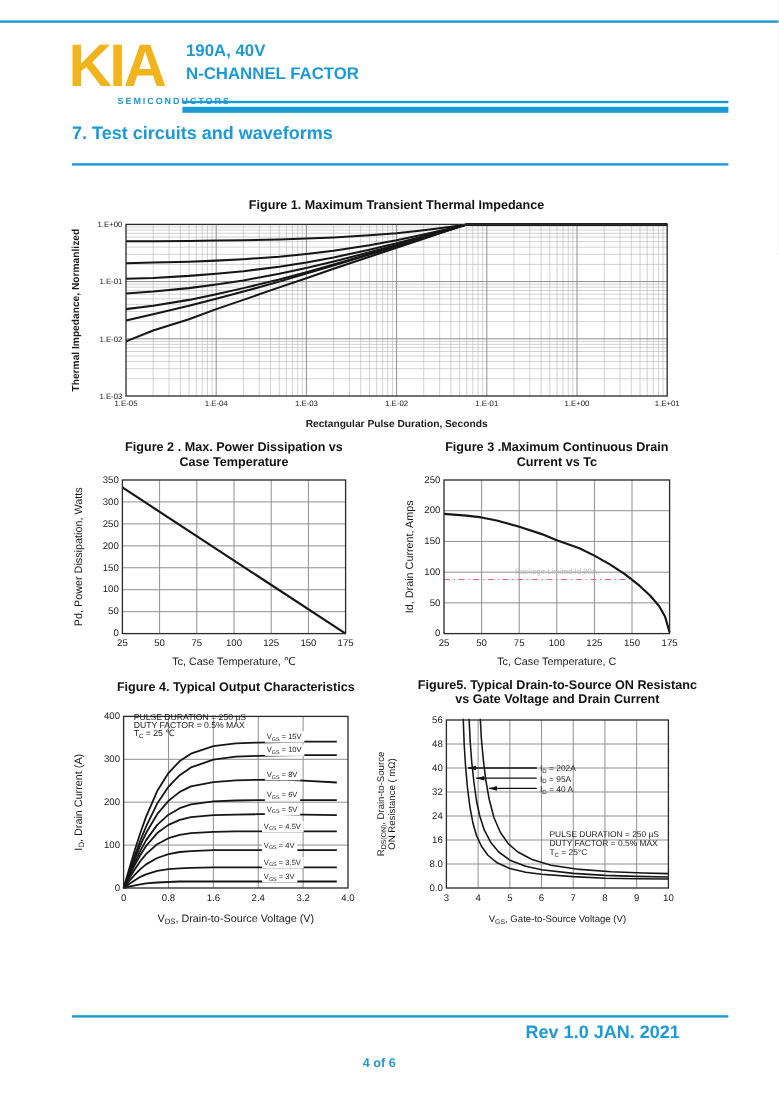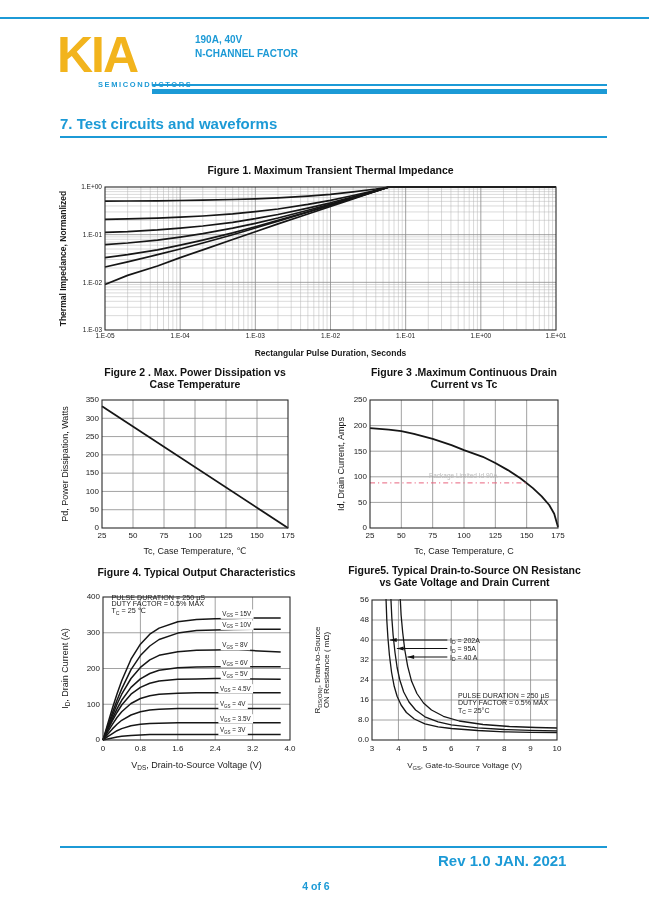--- a/index.html
+++ b/index.html
@@ -4,25 +4,25 @@
 <style>
   html,body{margin:0;padding:0;background:#e8e8e8;}
   .page{position:relative;width:649px;height:917px;background:#ffffff;margin:0 auto;
         font-family:"Liberation Sans",sans-serif;overflow:hidden;}
   .abs{position:absolute;}
   .top-rule{left:0;top:17px;width:649px;height:2px;background:var(--accent,#1C9AD6);}
   .logo{left:57px;top:30px;font-size:50px;font-weight:800;letter-spacing:-2px;
         color:var(--yellow,#F2B41D);line-height:1;}
   .logo-sub{left:58px;top:80px;font-size:7.5px;font-weight:bold;letter-spacing:1.6px;
         color:var(--accent,#1C9AD6);padding-left:40px;}
-  .spec{left:155px;top:33px;color:var(--accent,#1C9AD6);font-weight:bold;font-size:10px;line-height:1.35;margin-left:40px;}
+  .spec{left:155px;top:33px;color:var(--accent,#1C9AD6);font-weight:bold;font-size:14px;line-height:1.35;}
   .part{right:104px;top:34px;font-size:26px;font-weight:500;color:var(--accent,#1C9AD6);}
   .rule-thin{left:152px;top:84px;width:455px;height:2px;background:var(--accent,#1C9AD6);}
   .rule-thick{left:152px;top:89px;width:455px;height:5px;background:var(--accent,#1C9AD6);}
-  .section{left:60px;top:115px;font-size:15px;font-weight:bold;color:var(--accent,#1C9AD6);}
+  .section{left:60px;top:103px;font-size:15px;font-weight:bold;color:var(--accent,#1C9AD6);}
   .section-rule{left:60px;top:136px;width:547px;height:2px;background:var(--accent,#1C9AD6);}
   svg.fig{position:absolute;}
   svg.fig text{font-family:"Liberation Sans","DejaVu Sans",sans-serif;}
   .footer-rule{left:60px;top:846px;width:547px;height:2px;background:var(--accent,#1C9AD6);}
   .page-num{left:276px;top:880px;width:80px;text-align:center;font-size:10.5px;font-weight:bold;
         color:var(--accent,#1C9AD6);}
   .rev{left:438px;top:852px;width:140px;text-align:left;font-size:15px;font-weight:bold;
         color:var(--accent,#1C9AD6);}
 </style>
 </head>

